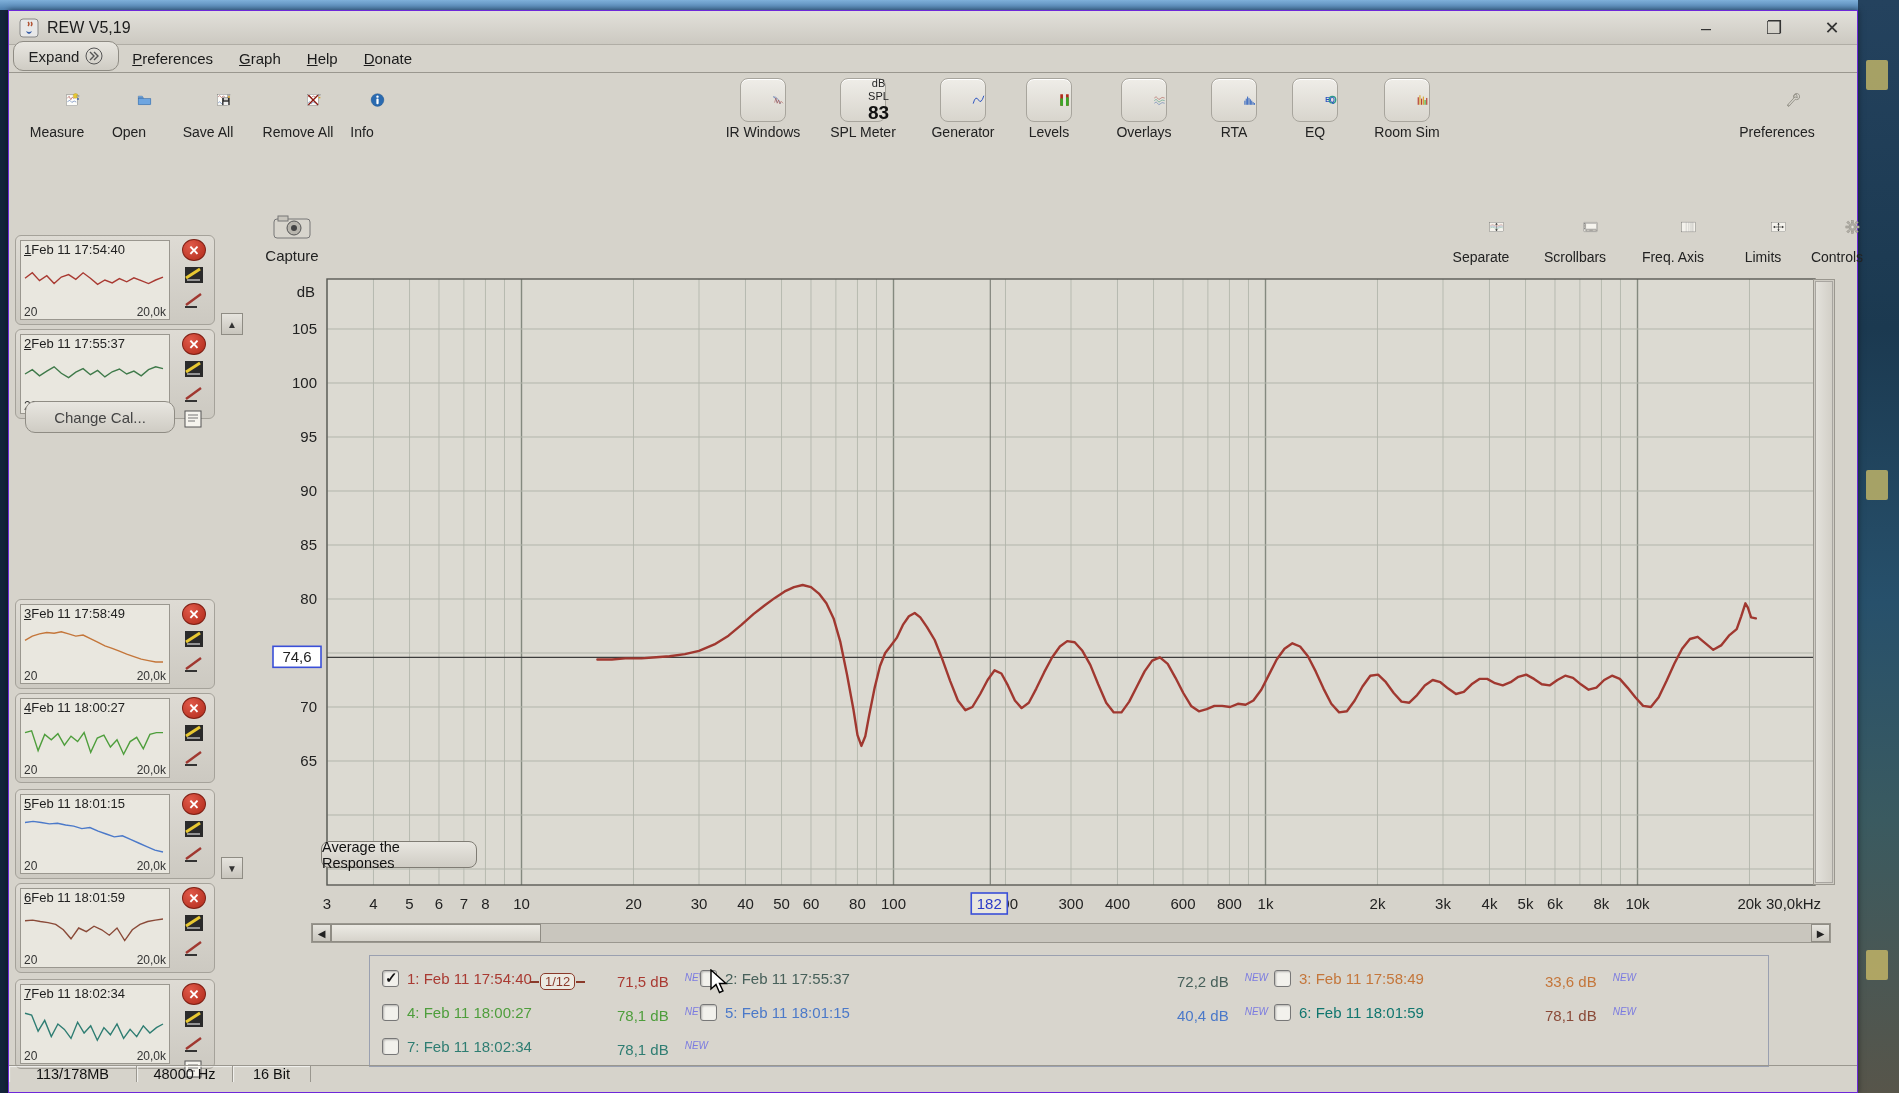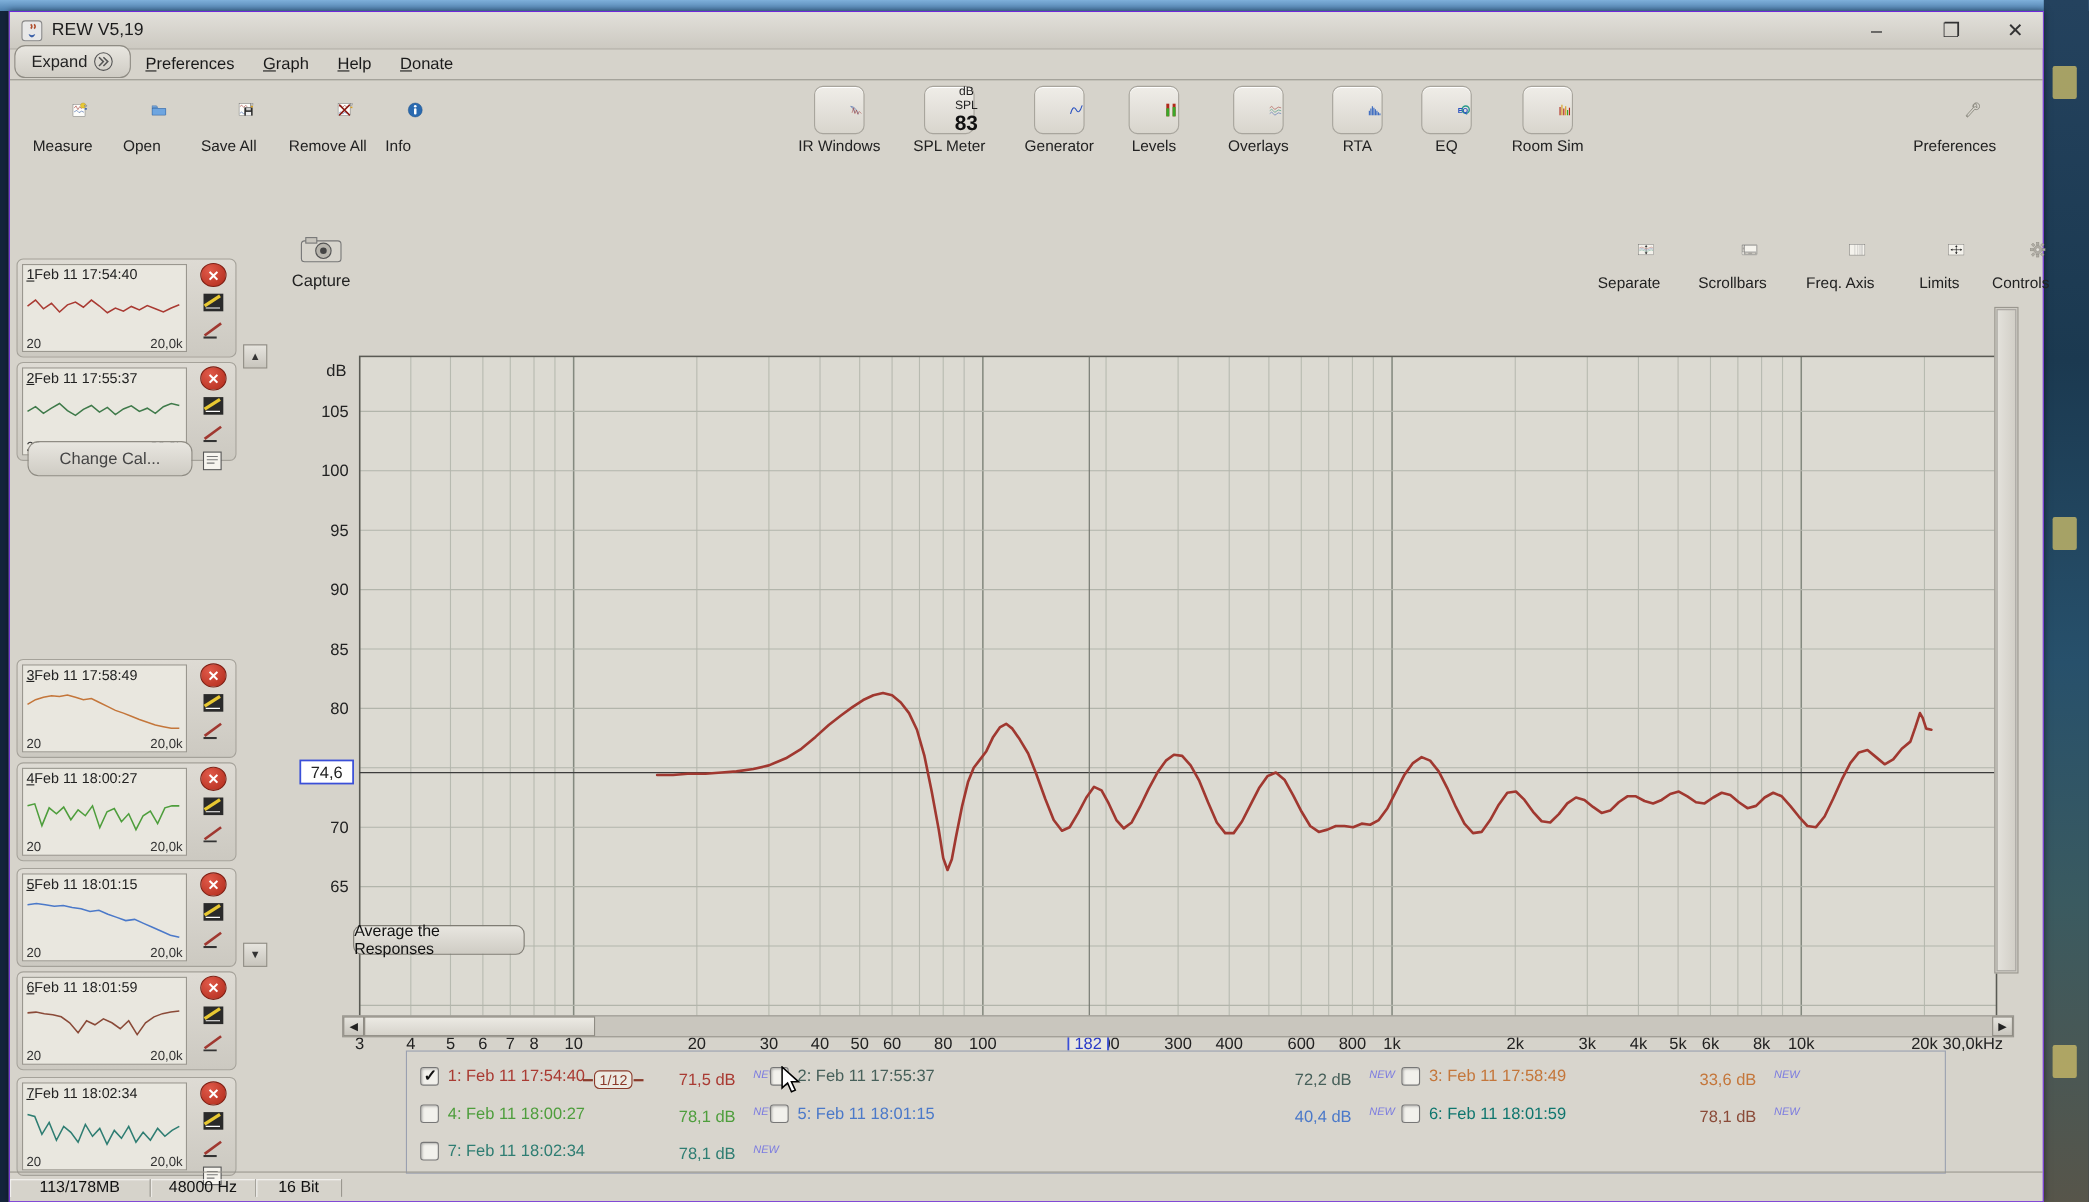--- a/index.html
+++ b/index.html
@@ -65,21 +65,21 @@
   #capture-btn { position:absolute; left:260px; top:200px; width:46px; height:32px; display:flex; align-items:center; justify-content:center; }
   #capture-label { position:absolute; left:248px; top:236px; width:70px; text-align:center; font-size:15px; color:#222; }
   #tabbar { position:absolute; left:387px; top:220px; height:38px; display:flex; border:1px solid #8f8c84; background:#d0cdc5; }
   .tab { padding:0 13px; display:flex; align-items:center; font-size:14.5px; color:#1c1c1c;
     background:linear-gradient(180deg,#e4e2dc,#ccc9c1); border-right:1px solid #9a978f; white-space:nowrap; }
   .tab.active { background:linear-gradient(180deg,#bdbab2,#c9c6be); box-shadow:inset 1px 2px 3px rgba(0,0,0,.3); }
   .gtool { position:absolute; top:196px; width:96px; text-align:center; font-size:14px; color:#222; }
   .gtool .tb-icon { height:40px; }
 
   
-  #plot-wrap { position:absolute; left:262px; top:266px;margin-top:45px; }
+  #plot-wrap { position:absolute; left:262px; top:266px; }
   #vscroll { position:absolute; left:1804px; top:268px; width:22px; height:606px;
     background:#cfccc4; border:1px solid #9a978f; }
   #vscroll .vthumb { position:absolute; left:1px; top:1px; width:18px; height:602px;
     background:linear-gradient(90deg,#e3e1db,#d2cfc7); border:1px solid #a8a5a0; }
   #avg-btn { position:absolute; left:312px; top:830px; width:156px; height:27px;
     border:1px solid #7f7c74; border-radius:8px; background:linear-gradient(180deg,#e8e6e0,#cfccc4);
     font-size:14.5px; color:#111; display:flex; align-items:center; justify-content:center; }
   #hscroll { position:absolute; left:302px; top:912px; width:1520px; height:20px;
     background:#c9c6be; border:1px solid #9a978f; display:flex; }
   .hs-arrow { width:19px; height:18px; background:linear-gradient(180deg,#e6e4de,#c8c5bd);
@@ -95,21 +95,21 @@
     box-shadow:inset 1px 1px 2px rgba(0,0,0,.25); margin-right:8px; position:relative; flex:none; }
   .cb.checked::after { content:"\2713"; position:absolute; left:2px; top:-2px; font-size:15px; color:#111; font-weight:bold; }
   .lg-val { position:absolute; font-size:15px; white-space:nowrap; }
   .lg-val sup, .new-sup { font-size:10px; color:#7b7be0; margin-left:16px;font-style:italic; }
   .smooth-badge { position:absolute; display:flex; align-items:center; color:#8a3a2a; font-size:13px; }
   .smooth-badge .dash { width:9px; height:2px; background:#8a3a2a; }
   .smooth-badge .bx { border:1.5px solid #8a3a2a; border-radius:5px; padding:0 4px; margin:0 1px; background:#eceae2; }
 
   
   #statusbar { position:absolute; left:0; top:1054px; width:100%; height:28px; border-top:1px solid #9a978f;
-    display:flex; align-items:center; font-size:14.5px; color:#111; }
+    display:flex; align-items:flex-start; font-size:14.5px; color:#111; }
   .st-cell { border-right:1px solid #9a978f; box-shadow:inset 1px 1px 1px rgba(255,255,255,.7);
     display:flex; align-items:center; justify-content:center; padding:0 10px; }
 
   #mouse-cursor { position:absolute; left:700px; top:958px; z-index:50; }
   svg text { font-family:"Liberation Sans", sans-serif; }
 </style>
 </head>
 <body>
 
 <div id="desktop-top"></div>

